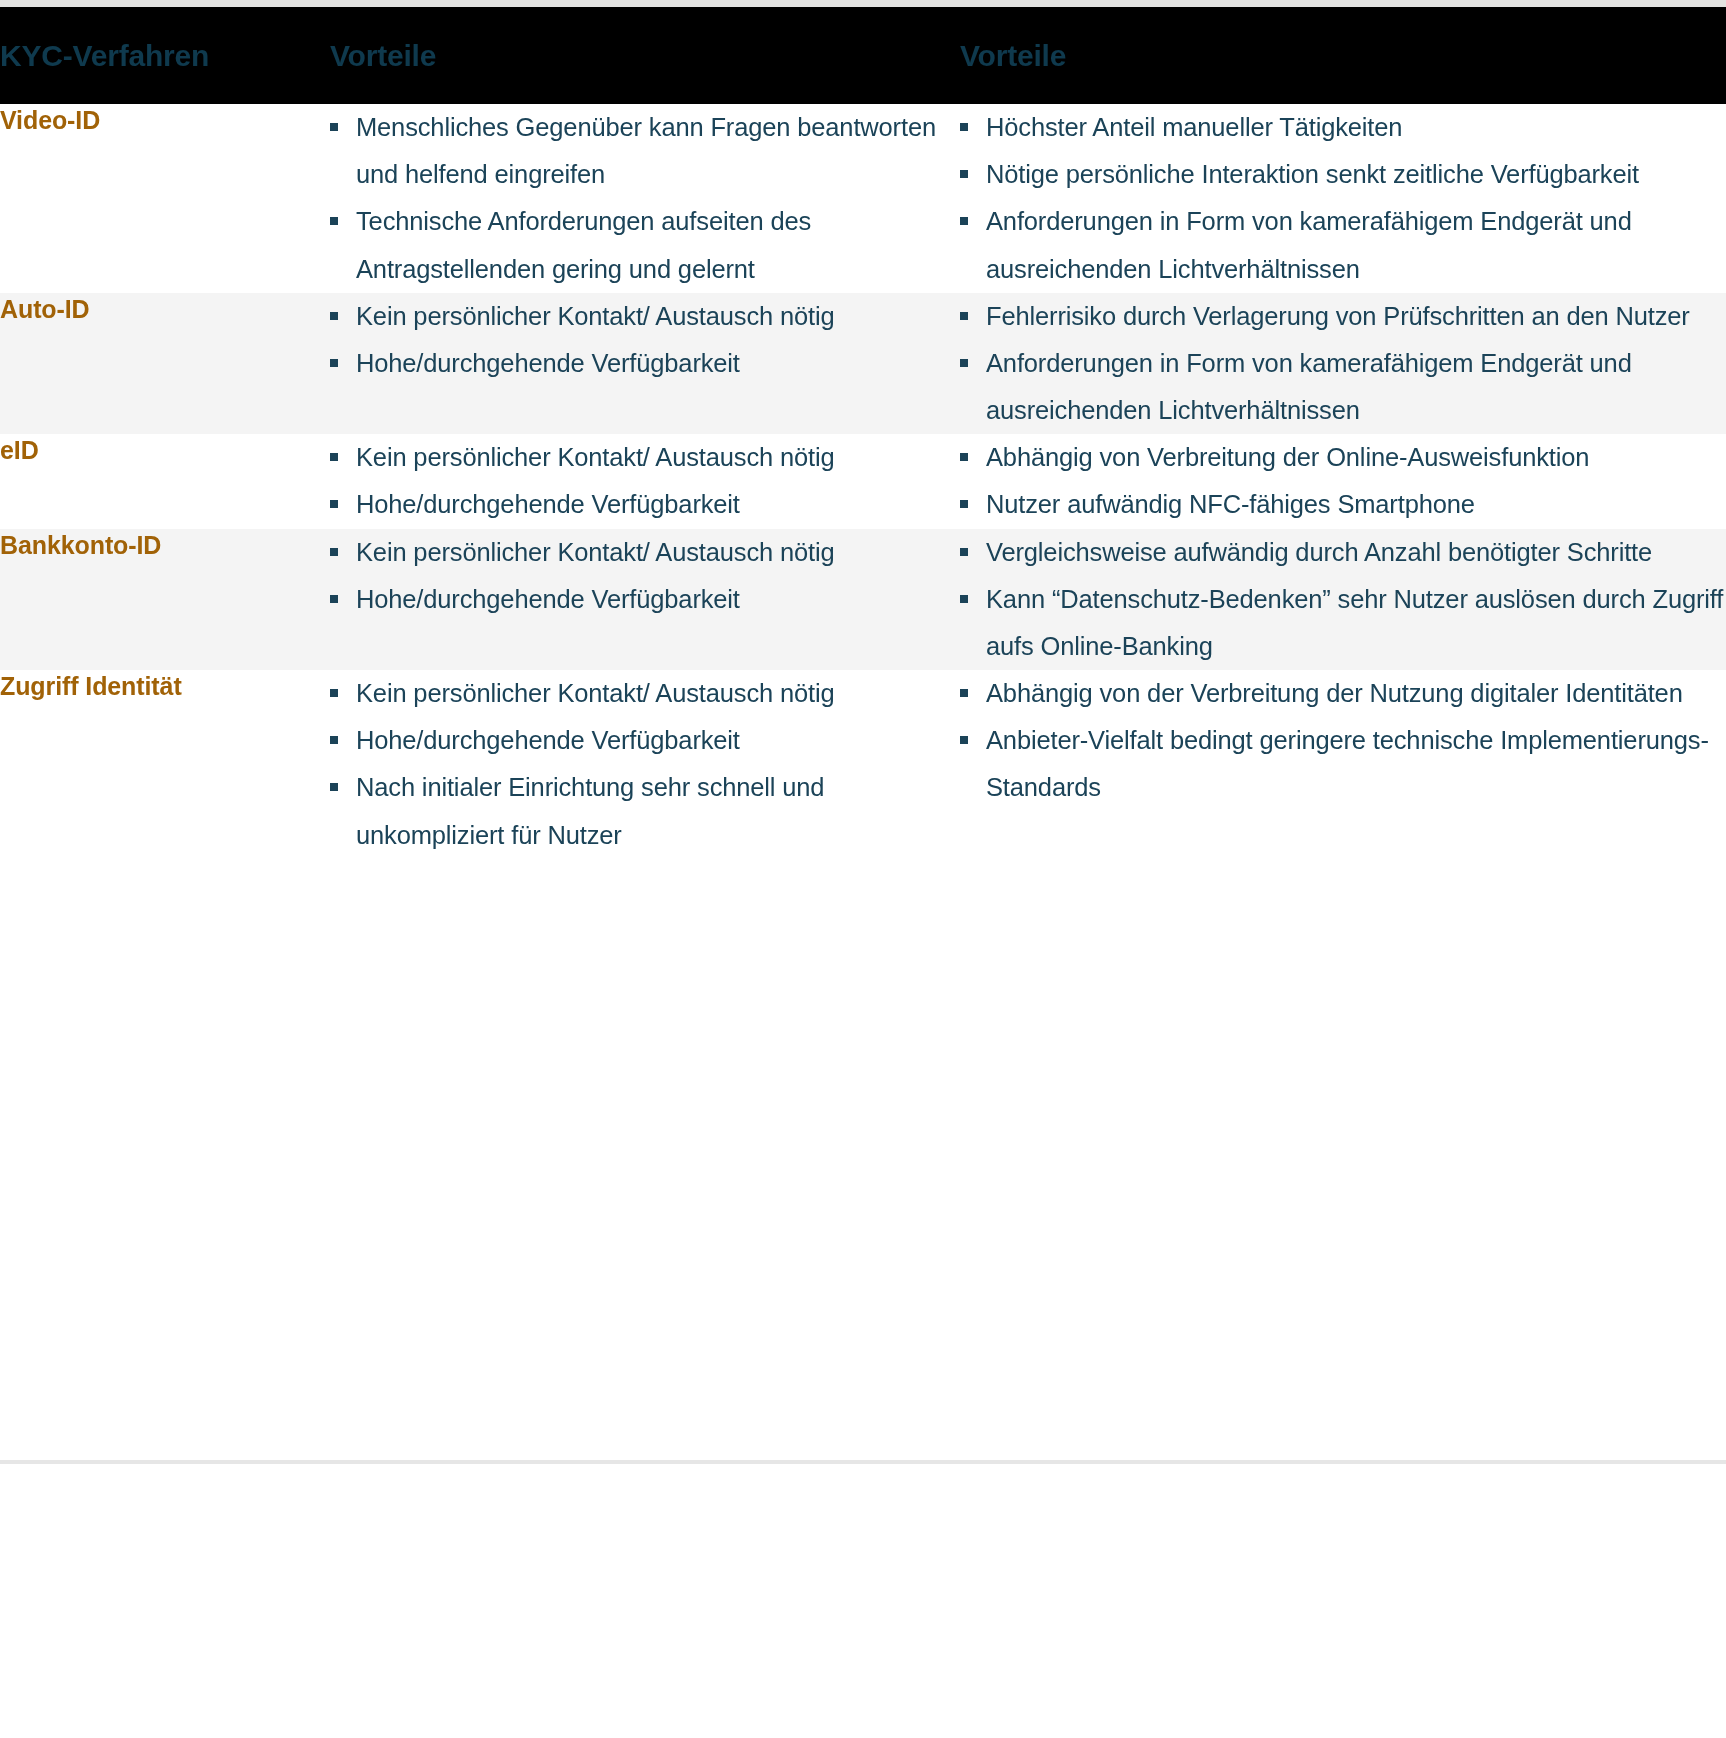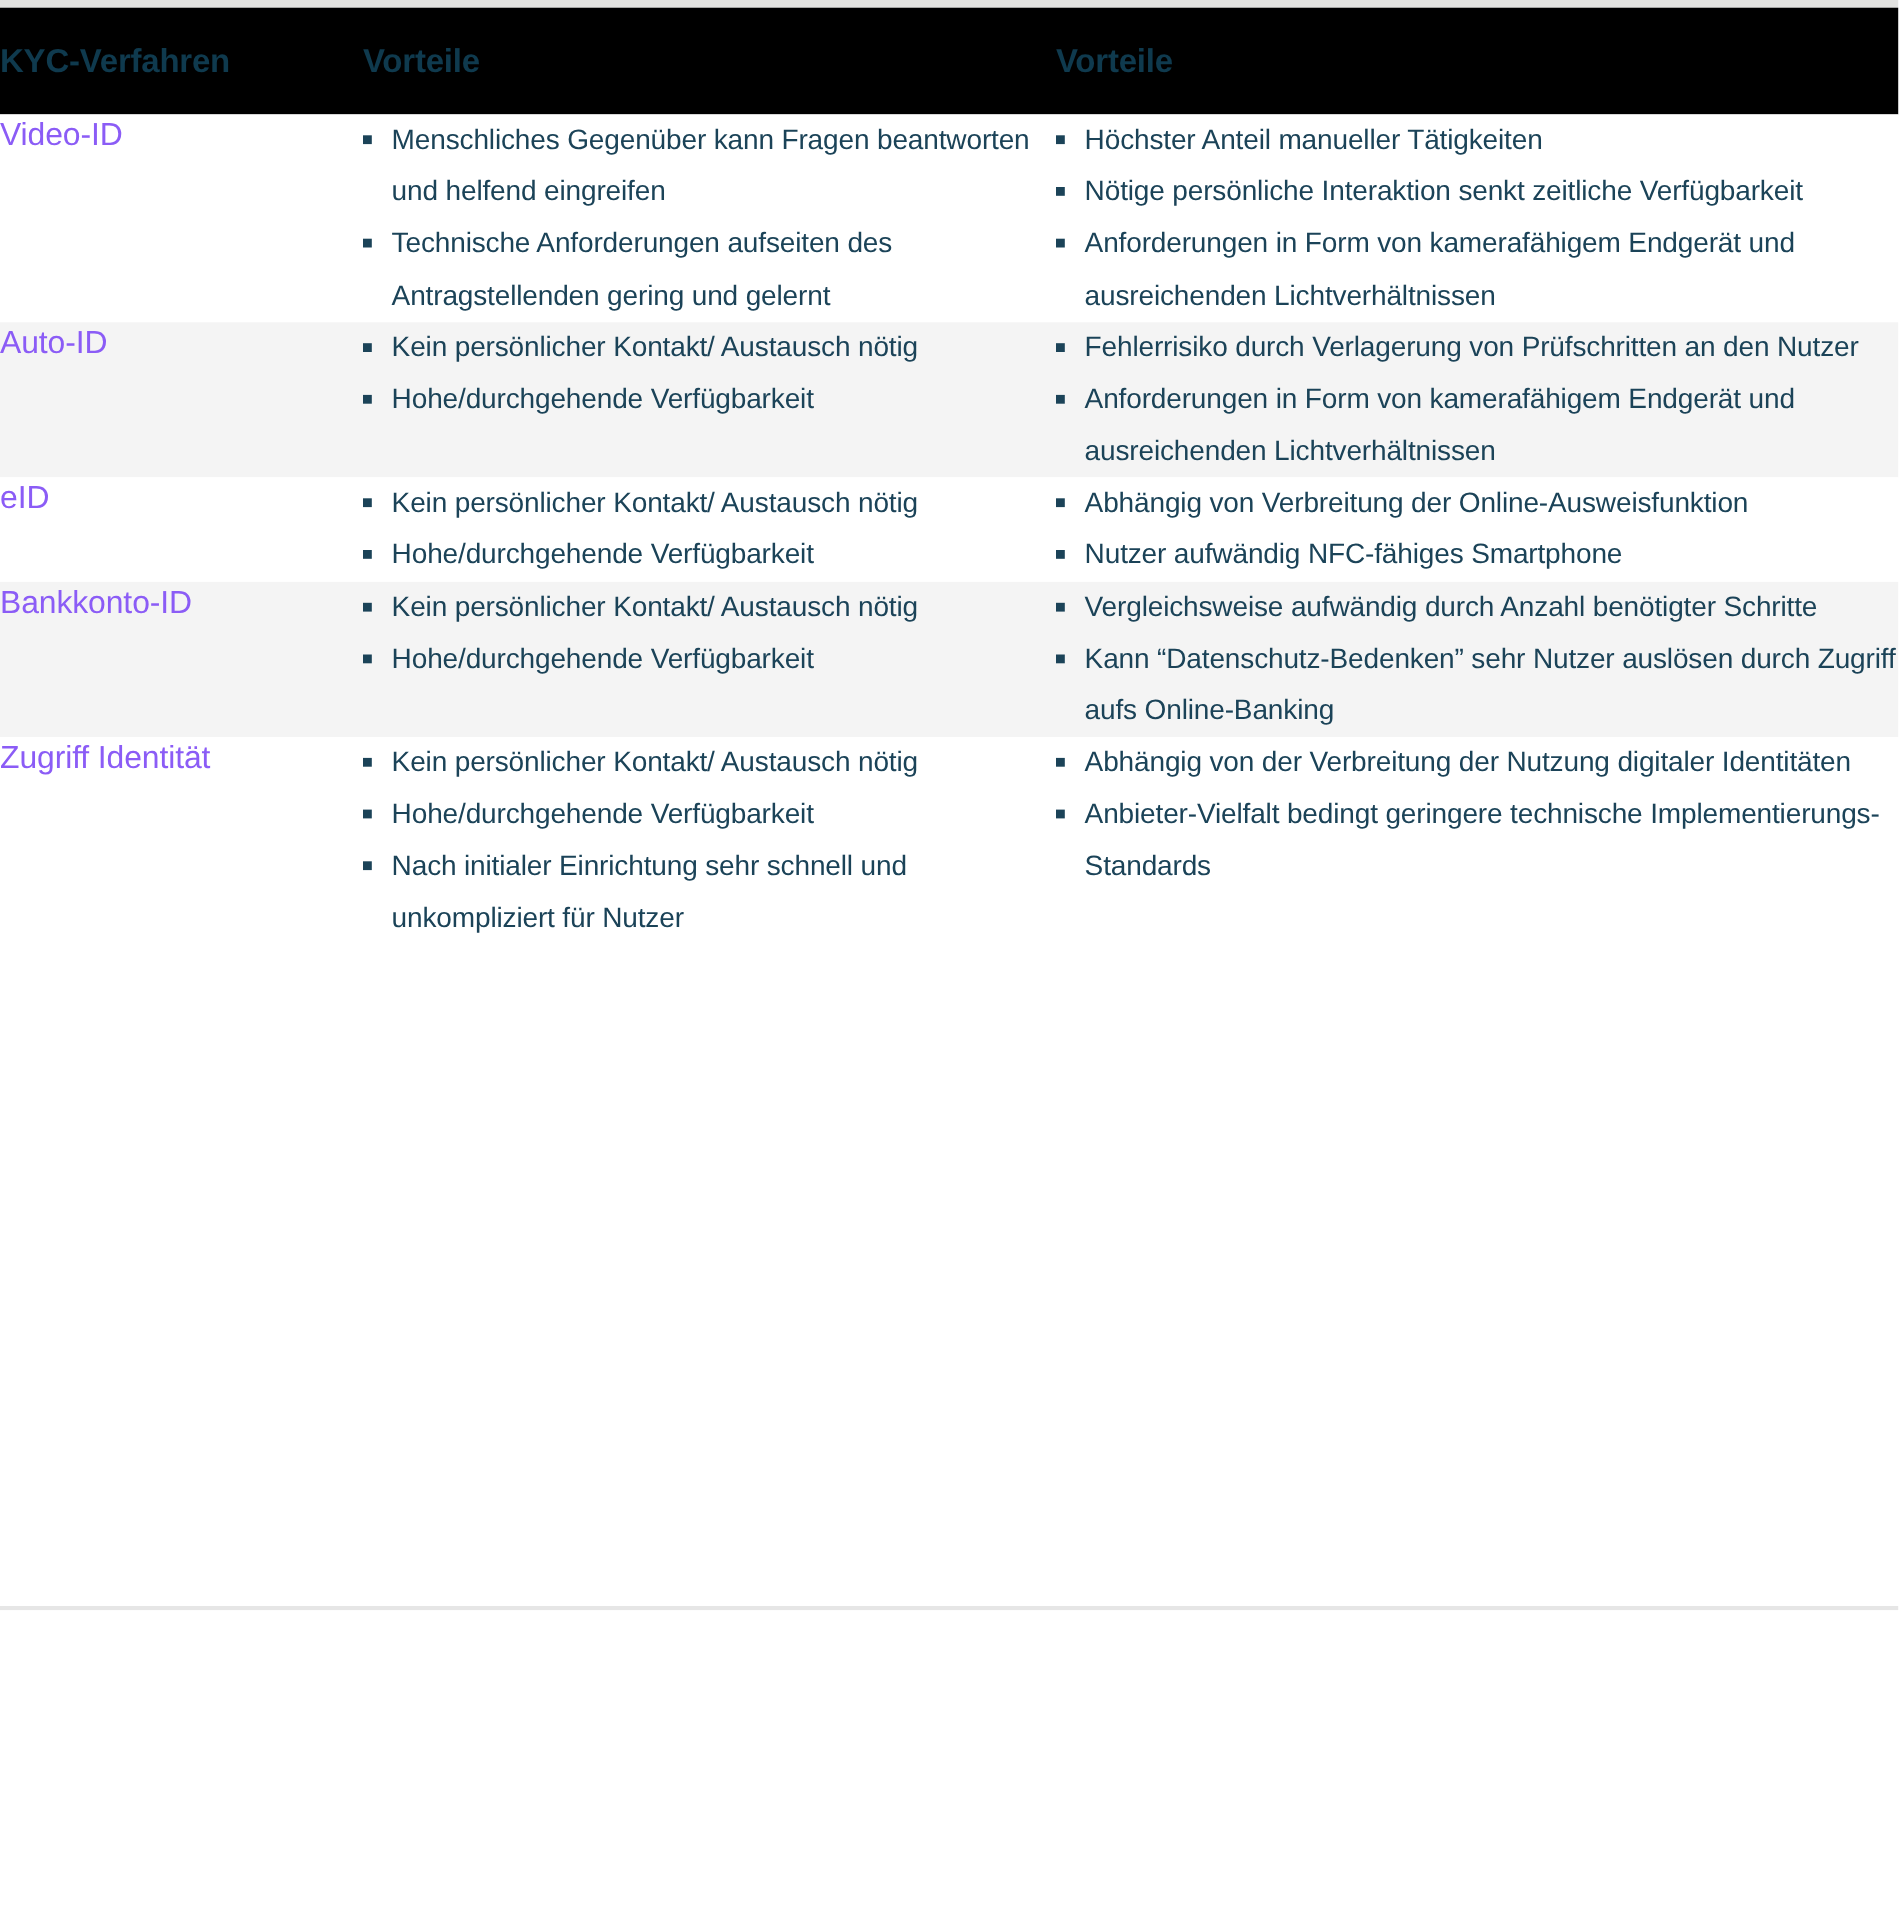--- a/index.html
+++ b/index.html
@@ -58,23 +58,23 @@
 
   .kyc-table tbody td {
     vertical-align: top;
     padding: 0;
     box-sizing: border-box;
   }
 
   td.cell-method {
     width: 330px;
     padding: 44px 10px 44px 28px;
-    color: #8b5cf6;
-    font-size: 29px;
-    font-weight: normal;
+    color: #a16207;
+    font-size: 25px;
+    font-weight: bold;
     line-height: 1.35;
     letter-spacing: -0.1px;
     white-space: nowrap;
   }
 
   td.cell-list {
     padding: 44px 20px 44px 26px;
     color: #1b4358;
     font-size: 25.5px;
     line-height: 1.85;

